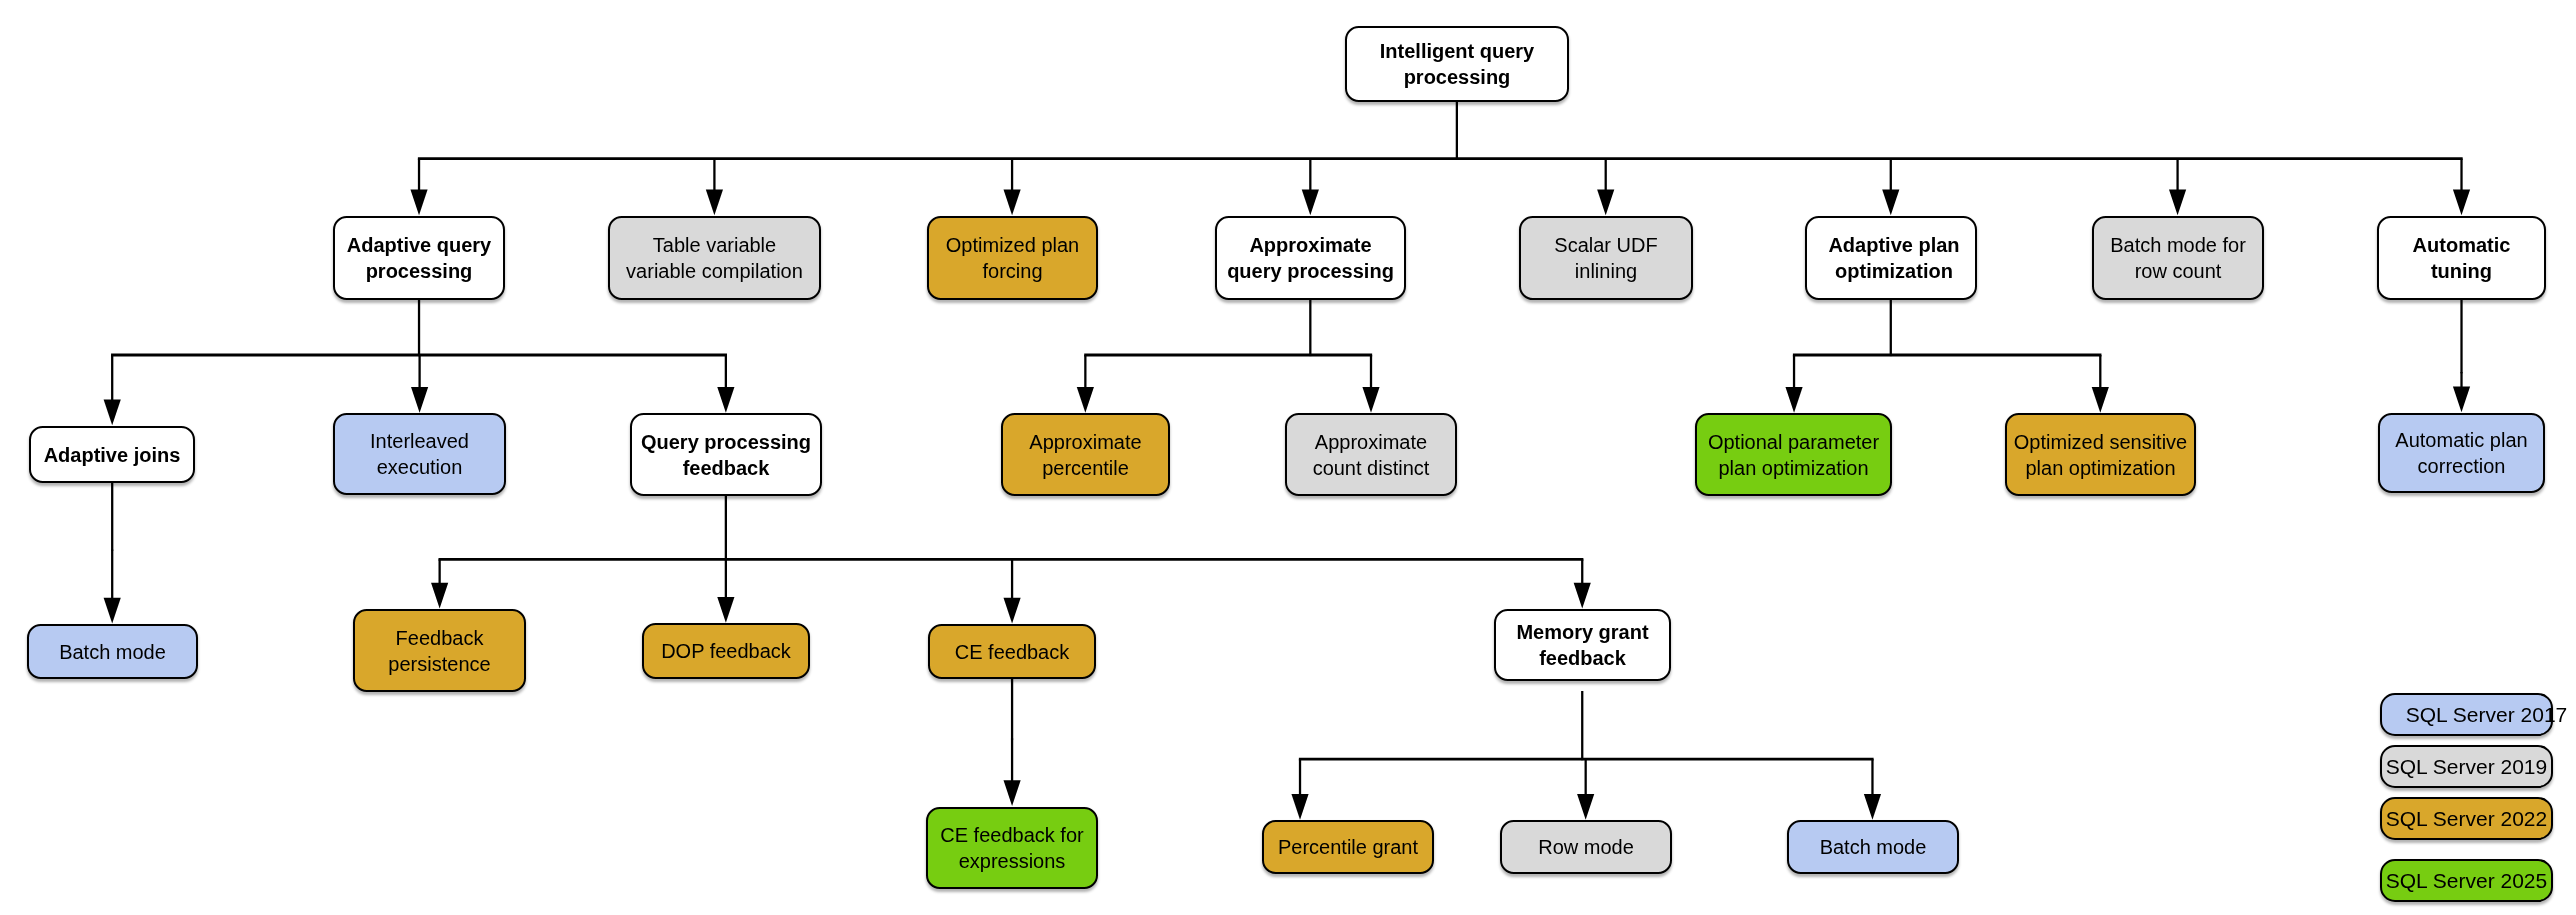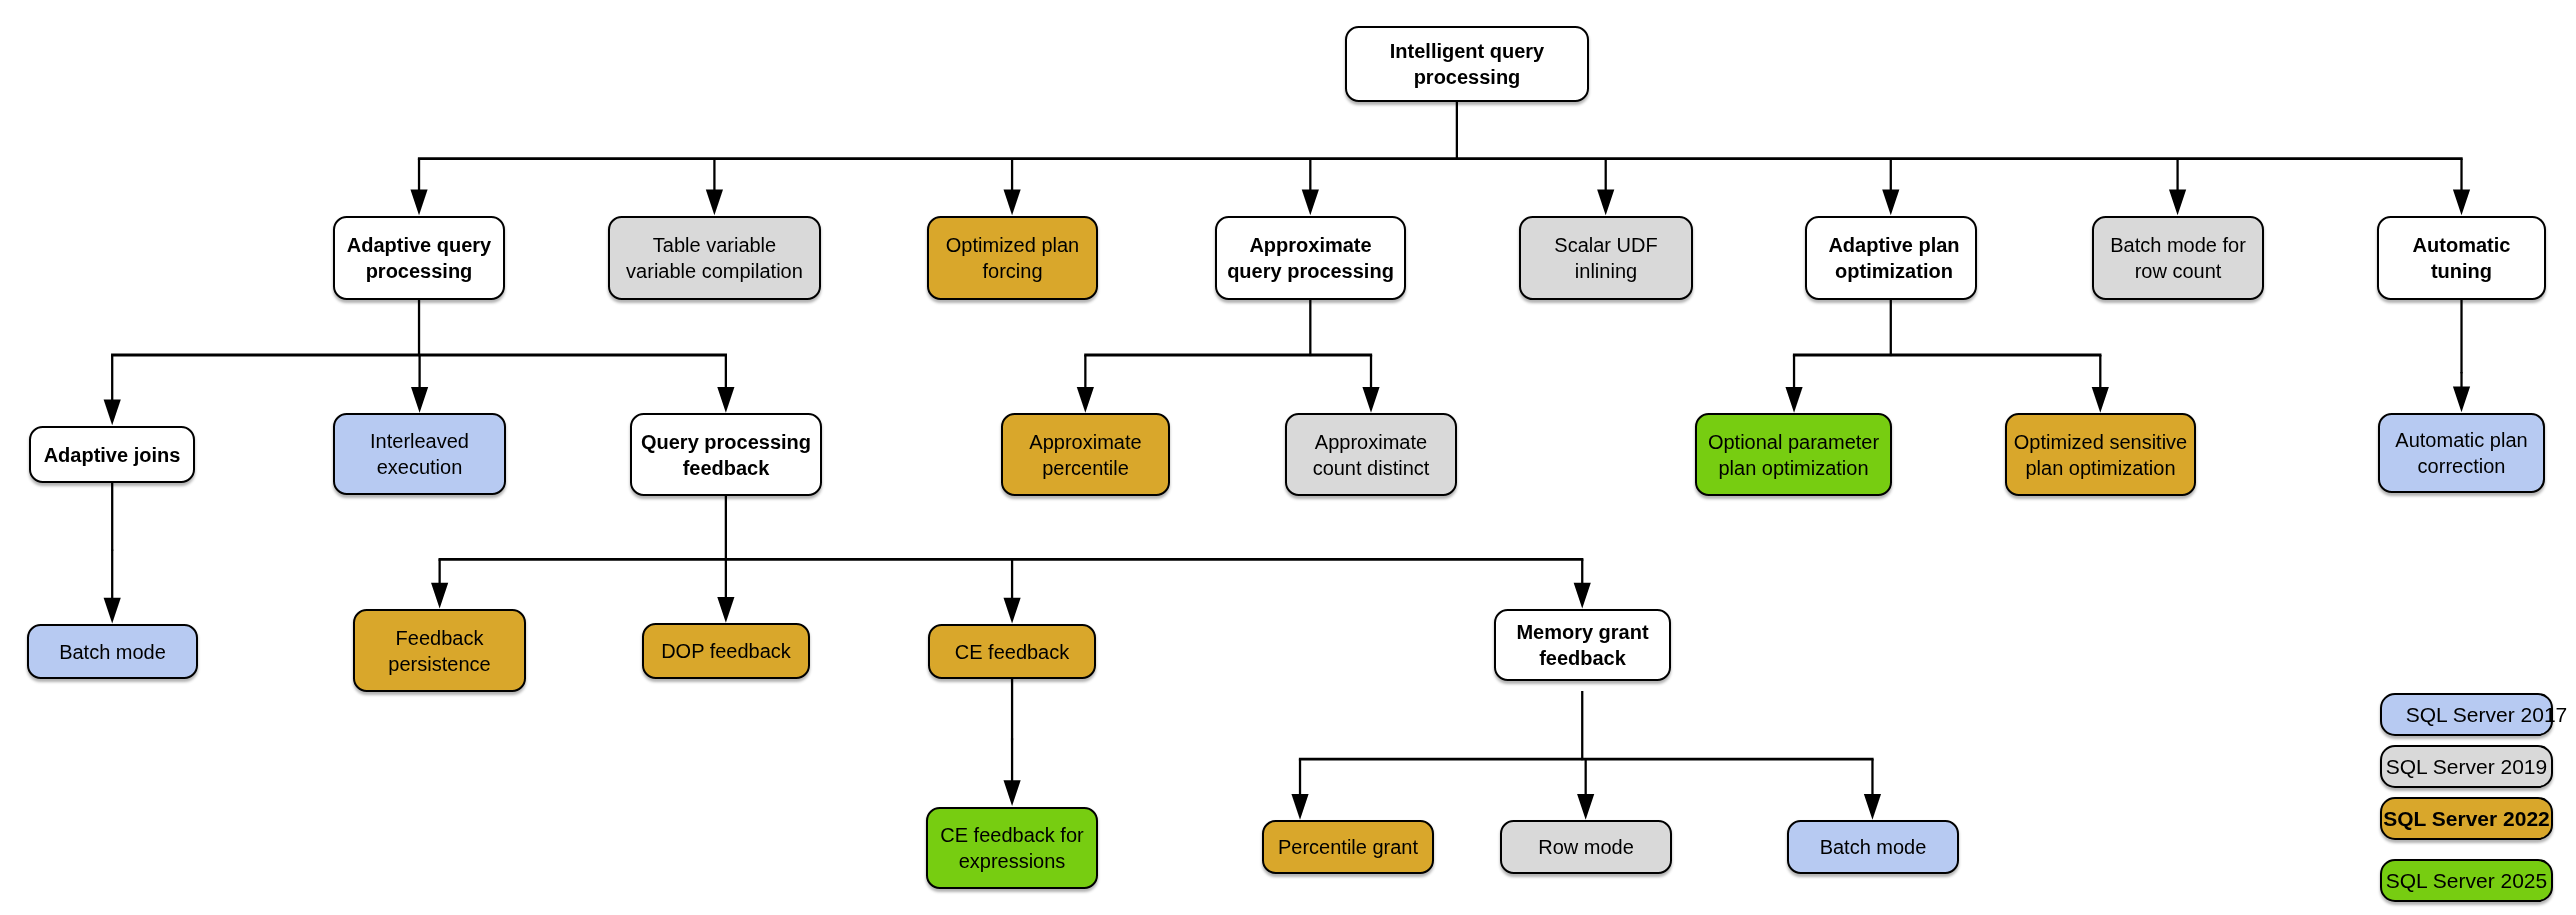--- a/index.html
+++ b/index.html
@@ -130,21 +130,21 @@
       <line x1="2764" y1="1207" x2="2764" y2="1328" stroke="#000000" stroke-width="4"></line>
       <line x1="2269" y1="1326" x2="3273" y2="1326" stroke="#000000" stroke-width="5"></line>
       <line x1="2271" y1="1326" x2="2271" y2="1393" stroke="#000000" stroke-width="4"></line>
       <polygon points="2256,1387 2286,1387 2271,1432" fill="#000000"></polygon>
       <line x1="2770" y1="1326" x2="2770" y2="1393" stroke="#000000" stroke-width="4"></line>
       <polygon points="2755,1387 2785,1387 2770,1432" fill="#000000"></polygon>
       <line x1="3271" y1="1326" x2="3271" y2="1393" stroke="#000000" stroke-width="4"></line>
       <polygon points="3256,1387 3286,1387 3271,1432" fill="#000000"></polygon>
     </svg>
   <div id="nodes">
-      <div class="node category" style="left: 1345px; top: 26px; width: 244px; height: 76px; background: rgb(255, 255, 255); color: rgb(0, 0, 0); border-color: rgb(0, 0, 0);">
+      <div class="node category" style="left: 1345px; top: 26px; width: 224px; height: 76px; background: rgb(255, 255, 255); color: rgb(0, 0, 0); border-color: rgb(0, 0, 0);">
         <span class="line">Intelligent query</span>
         <span class="line">processing</span>
       </div>
       <div class="node category" style="left: 333px; top: 216px; width: 172px; height: 84px; background: rgb(255, 255, 255); color: rgb(0, 0, 0); border-color: rgb(0, 0, 0);">
         <span class="line">Adaptive query</span>
         <span class="line">processing</span>
       </div>
       <div class="node" style="left: 608px; top: 216px; width: 213px; height: 84px; background: rgb(217, 217, 217); color: rgb(0, 0, 0); border-color: rgb(0, 0, 0);">
         <span class="line">Table variable</span>
         <span class="line">variable compilation</span>
@@ -235,21 +235,21 @@
         <span class="line">Batch mode</span>
       </div>
     </div>
   <div id="legend">
       <div class="legend-box" style="left: 2380px; top: 693px; width: 173px; height: 43px; background: rgb(183, 202, 242); border-color: rgb(0, 0, 0); padding-left: 40px;">
         <span class="line">SQL Server 2017</span>
       </div>
       <div class="legend-box" style="left: 2380px; top: 745px; width: 173px; height: 43px; background: rgb(217, 217, 217); border-color: rgb(0, 0, 0);">
         <span class="line">SQL Server 2019</span>
       </div>
-      <div class="legend-box" style="left: 2380px; top: 797px; width: 173px; height: 43px; background: rgb(217, 167, 43); border-color: rgb(0, 0, 0); font-weight: bold;">
+      <div class="legend-box" style="left: 2380px; top: 797px; width: 173px; height: 43px; background: rgb(217, 167, 43); border-color: rgb(0, 0, 0);">
         <span class="line">SQL Server 2022</span>
       </div>
       <div class="legend-box" style="left: 2380px; top: 851px; width: 173px; height: 43px; background: rgb(119, 205, 17); border-color: rgb(0, 0, 0); margin-top: 8px;">
         <span class="line">SQL Server 2025</span>
       </div>
     </div>
 </div>
 
 
 </body></html>

